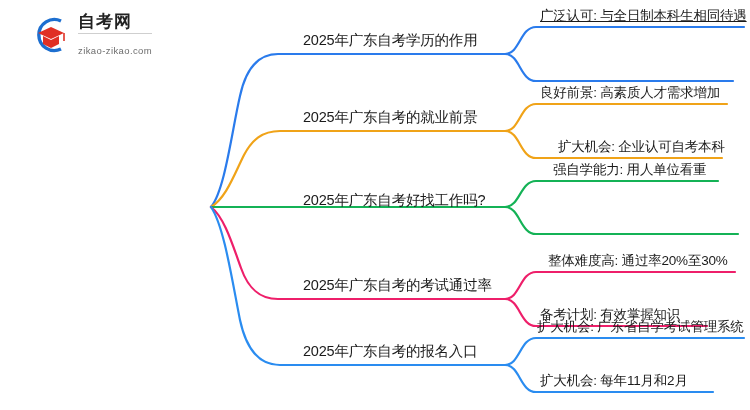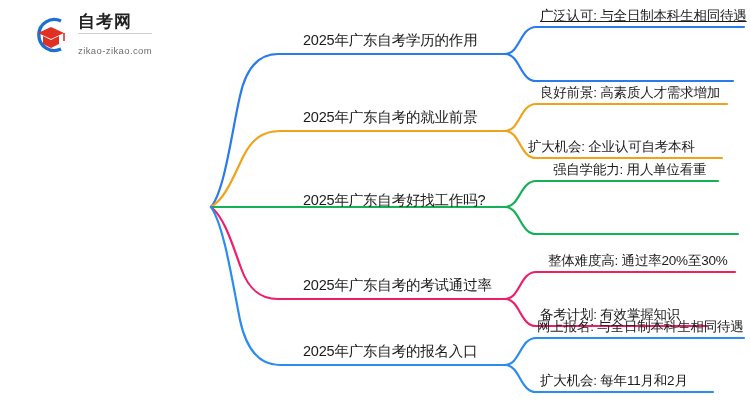--- a/index.html
+++ b/index.html
@@ -134,23 +134,23 @@
 
   <div class="node branch-node" style="left:303px; top:32px;">2025年广东自考学历的作用</div>
   <div class="node branch-node" style="left:303px; top:109px;">2025年广东自考的就业前景</div>
   <div class="node branch-node" style="left:303px; top:192px;">2025年广东自考好找工作吗?</div>
   <div class="node branch-node" style="left:303px; top:277px;">2025年广东自考的考试通过率</div>
   <div class="node branch-node" style="left:303px; top:343px;">2025年广东自考的报名入口</div>
 
   <div class="node leaf-node" style="left:540px; top:8px;text-decoration:underline;">广泛认可: 与全日制本科生相同待遇</div>
 
   <div class="node leaf-node" style="left:540px; top:85px;">良好前景: 高素质人才需求增加</div>
-  <div class="node leaf-node" style="left:528px; top:139px;">扩大机会: 企业认可自考本科</div>
+  <div class="node leaf-node" style="left:558px; top:139px;">扩大机会: 企业认可自考本科</div>
 
   <div class="node leaf-node" style="left:553px; top:162px;">强自学能力: 用人单位看重</div>
 
   <div class="node leaf-node" style="left:548px; top:253px;">整体难度高: 通过率20%至30%</div>
   <div class="node leaf-node" style="left:540px; top:307px;">备考计划: 有效掌握知识</div>
 
-  <div class="node leaf-node" style="left:537px; top:319px;">网上报名: 与全日制本科生相同待遇</div>
+  <div class="node leaf-node" style="left:537px; top:319px;">扩大机会: 广东省自学考试管理系统</div>
   <div class="node leaf-node" style="left:540px; top:373px;">扩大机会: 每年11月和2月</div>
 
 </div>
 
 </body></html>

